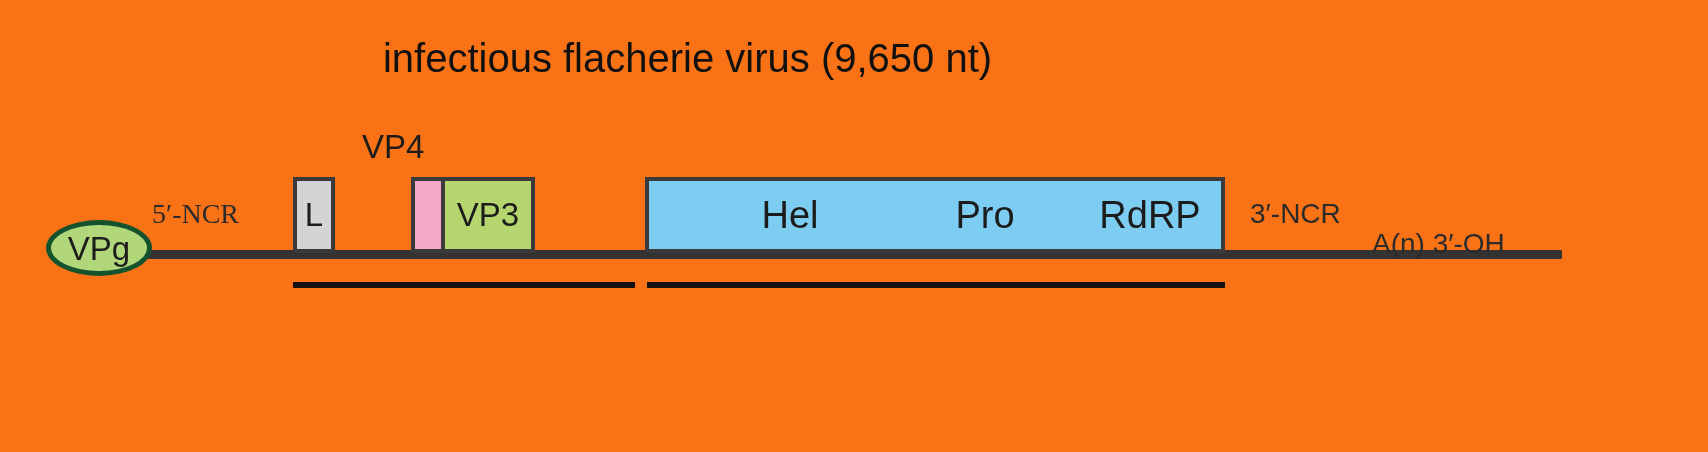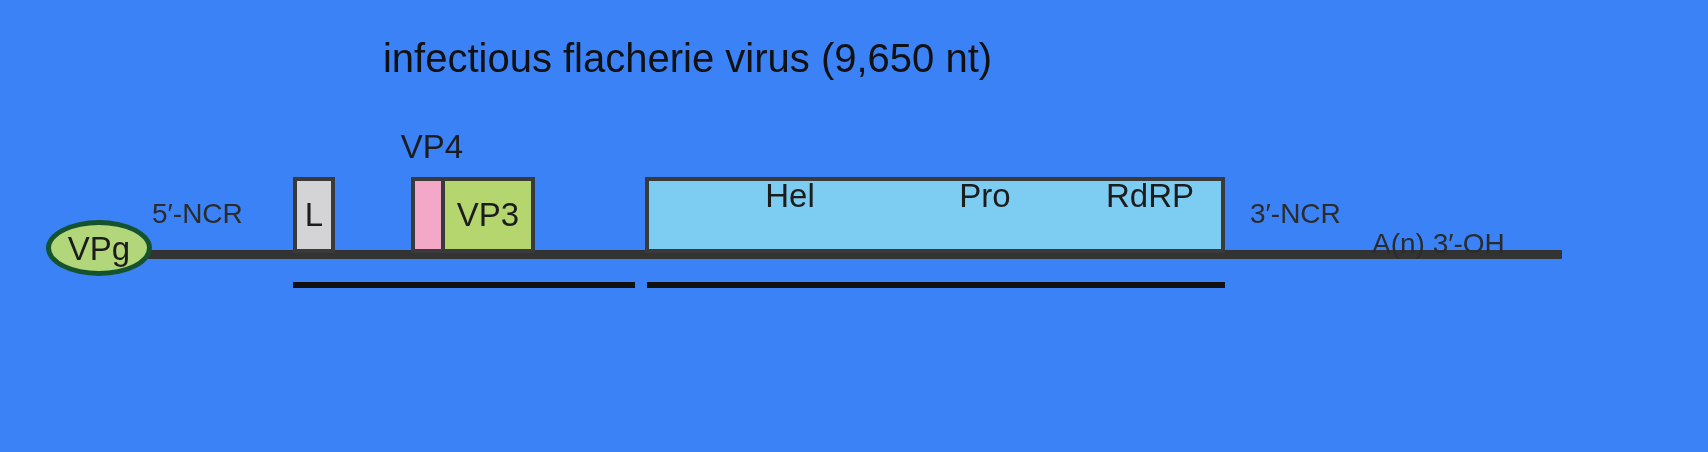--- a/index.html
+++ b/index.html
@@ -8,21 +8,21 @@
     background: #ffffff;
   }
   body {
     font-family: "Liberation Sans", sans-serif;
     -webkit-font-smoothing: antialiased;
   }
   #figure {
     position: relative;
     width: 1708px;
     height: 452px;
-    background: #3b82f6;
+    background: #f97316;
     overflow: hidden;
   }
 
   
   .title {
     position: absolute;
     left: 0;
     top: 36px;
     width: 1375px;
     text-align: center;
@@ -66,21 +66,21 @@
     top: 1px;
   }
 
   
   .ncr {
     position: absolute;
     font-size: 28px;
     color: #2b2b2b;
     white-space: nowrap;
   }
-  .ncr-5 { left: 152px; top: 198px; }
+  .ncr-5 { left: 152px; top: 198px; font-family: Liberation Serif, serif; }
   .ncr-3 { left: 1250px; top: 198px; }
   .aoh {
     position: absolute;
     left: 1372px;
     top: 228px;
     font-size: 28px;
     color: #2b2b2b;
     white-space: nowrap;
   }
 
@@ -108,34 +108,34 @@
     box-sizing: border-box;
     border: 4px solid #3a3a3a;
     background: #7dcdf2;
     z-index: 4;
   }
   .ns-label {
     position: absolute;
     top: 177px;
     height: 76px;
     display: flex;
-    align-items: flex-start;
-    font-size: 33px;
+    align-items: center;
+    font-size: 38px;
     color: #1c1c1c;
     z-index: 5;
     white-space: nowrap;
   }
 
   
   .vp4-label {
     position: absolute;
     left: 362px;
     top: 128px;
     width: 140px;
-    text-align: center;
+    text-align: left;
     font-size: 33px;
     color: #1c1c1c;
     white-space: nowrap;
   }
 
   
   .bracket {
     position: absolute;
     top: 282px;
     height: 6px;

